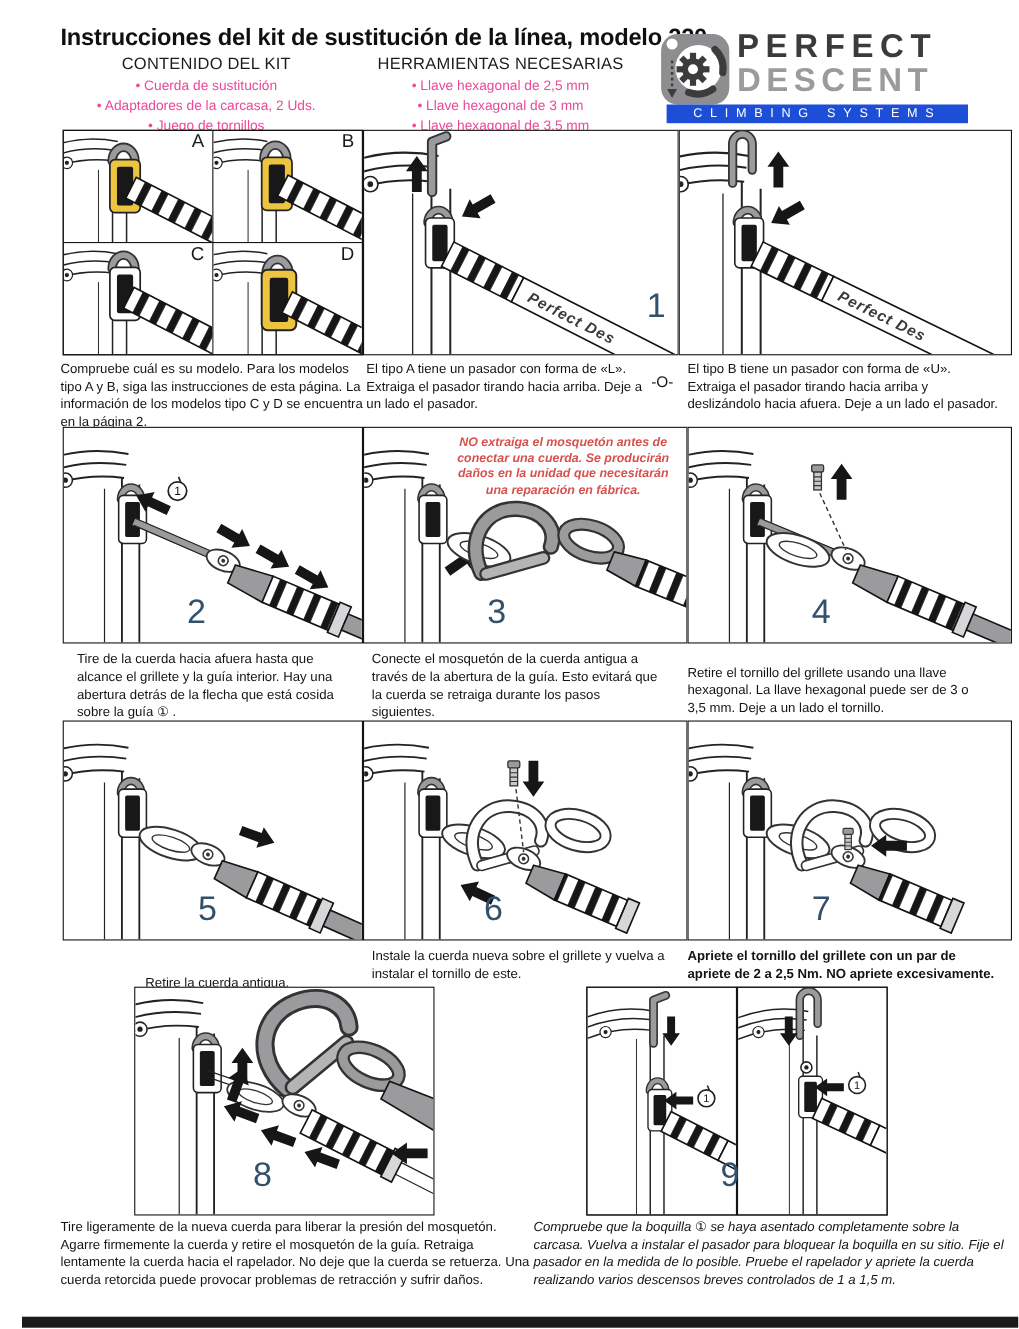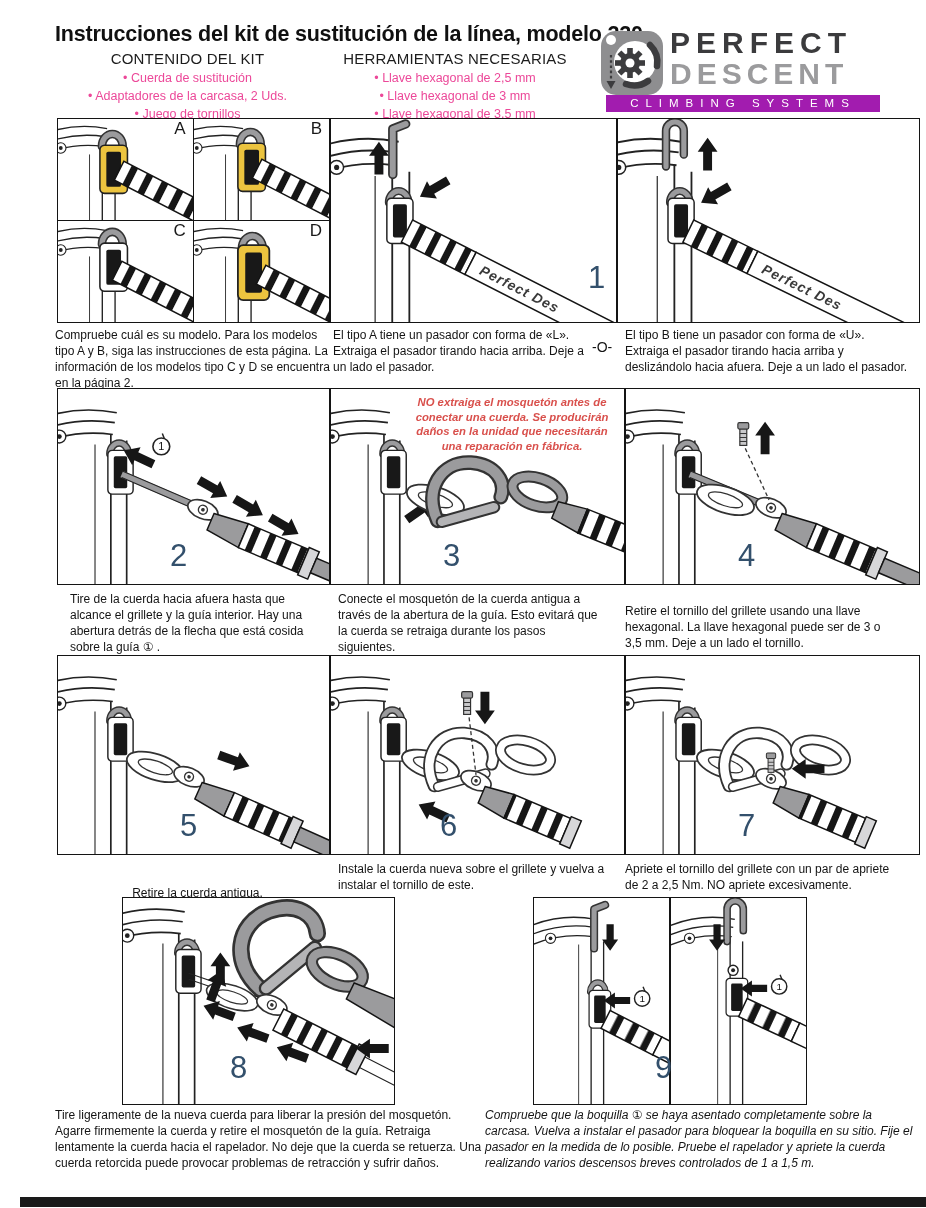--- a/index.html
+++ b/index.html
@@ -13,21 +13,21 @@
   .sec{position:absolute;top:50px;text-align:center;}
   .sec h2{margin:0 0 3px 0;font-size:15px;font-weight:400;color:#1c1c1c;letter-spacing:0.2px;}
   .sec ul{margin:0;padding:0;list-style:none;}
   .sec li{font-size:12.5px;line-height:1.42;color:#ec4899;}
   .sec li::before{content:"• ";}
   
   .logo{position:absolute;left:598px;top:26px;width:308px;height:92px;}
   .logo-icon{position:absolute;left:2px;top:3px;width:64px;height:68px;}
   .logo-word1{position:absolute;left:72px;top:2px;font-size:30px;font-weight:bold;letter-spacing:6px;color:#3b3b3d;line-height:1;}
   .logo-word2{position:absolute;left:72px;top:33px;font-size:30px;font-weight:bold;letter-spacing:5px;color:#9b9b9d;line-height:1;}
-  .logo-bar{position:absolute;left:8px;top:69px;width:274px;height:17px;background:#a21caf;color:#fff;
+  .logo-bar{position:absolute;left:8px;top:69px;width:274px;height:17px;background:#1d4ed8;color:#fff;
             font-size:11.5px;letter-spacing:7px;text-align:center;line-height:17px;}
   
   .panel{position:absolute;background:#fff;border:1.6px solid #141414;box-sizing:border-box;overflow:hidden;}
   .panel > svg.ill{position:absolute;left:0;top:0;width:100%;height:100%;}
   .grid2x2{display:grid;grid-template-columns:1fr 1fr;grid-template-rows:1fr 1fr;gap:1.6px;background:#141414;padding:0;}
   .grid1x2{display:grid;grid-template-columns:1fr 1fr;gap:1.6px;background:#141414;}
   .cell{position:relative;background:#fff;overflow:hidden;}
   .cell svg{position:absolute;left:0;top:0;width:100%;height:100%;}
   .model-letter{position:absolute;top:0px;right:7px;font-size:17px;color:#1a1a1a;}
   .caption{position:absolute;font-size:12px;line-height:1.33;color:#141414;}
@@ -397,21 +397,21 @@
       </g>
     </svg>
   </div>
 
   <div class="step-num" style="left:180px;top:810px;">5</div>
   <div class="step-num" style="left:440px;top:810px;">6</div>
   <div class="step-num" style="left:738px;top:810px;">7</div>
 
   <div class="caption" style="left:70px;top:886px;width:255px;text-align:center;">Retire la cuerda antigua.</div>
   <div class="caption" style="left:338px;top:862px;width:272px;">Instale la cuerda nueva sobre el grillete y vuelva a instalar el tornillo de este.</div>
-  <div class="caption" style="left:625px;top:862px;width:280px;">Apriete el tornillo del grillete con un par de apriete de 2 a 2,5 Nm. NO apriete excesivamente.</div>
+  <div class="caption" style="left:625px;top:862px;width:280px;font-weight:bold;">Apriete el tornillo del grillete con un par de apriete de 2 a 2,5 Nm. NO apriete excesivamente.</div>
 
   <div class="panel" style="left:122px;top:897px;width:273px;height:208px;">
     <svg class="ill" viewBox="0 0 273 208">
       <use href="#housing" transform="translate(-112,2)"></use>
       <use href="#handle" transform="translate(55,42) scale(0.85)"></use>
       <use href="#nozzle" class="fill-w" transform="translate(53,52) scale(0.85)"></use>
       <use href="#carabiner" transform="translate(112,18) rotate(-12) scale(1.35)"></use>
       <use href="#ovlink" transform="translate(216,72) rotate(24) scale(1.05)"></use>
       <g transform="translate(234,84) rotate(26)">
         <polygon points="0,2 60,-3 60,25 0,20" fill="#9b9b9d" class="sout"></polygon>

